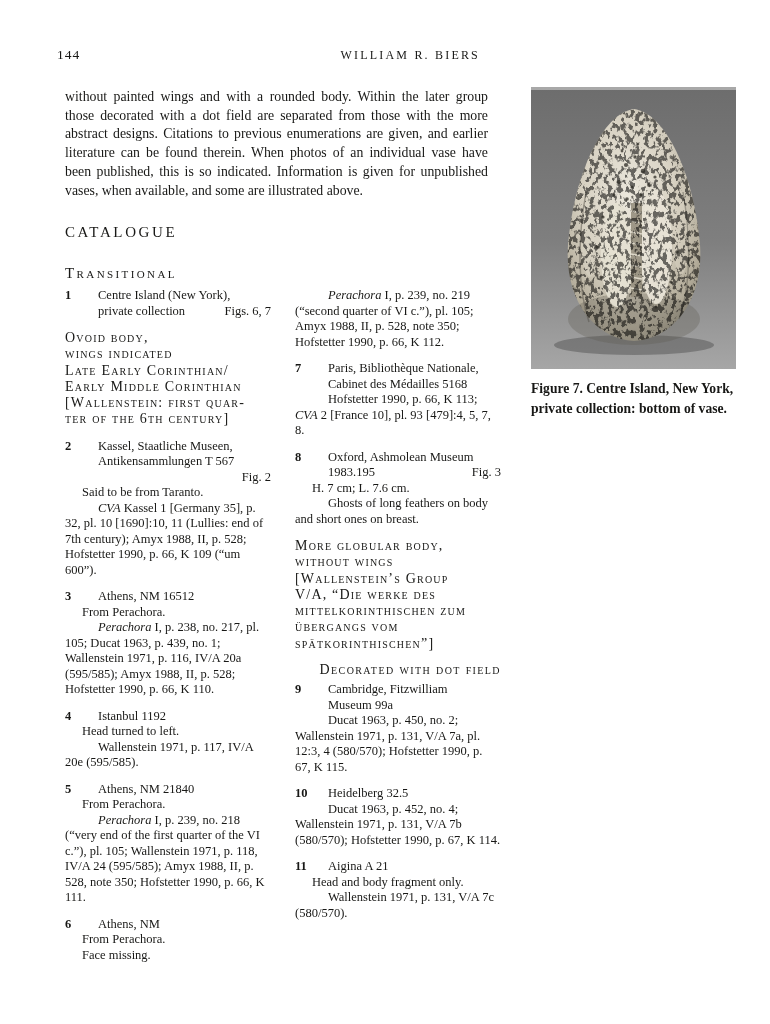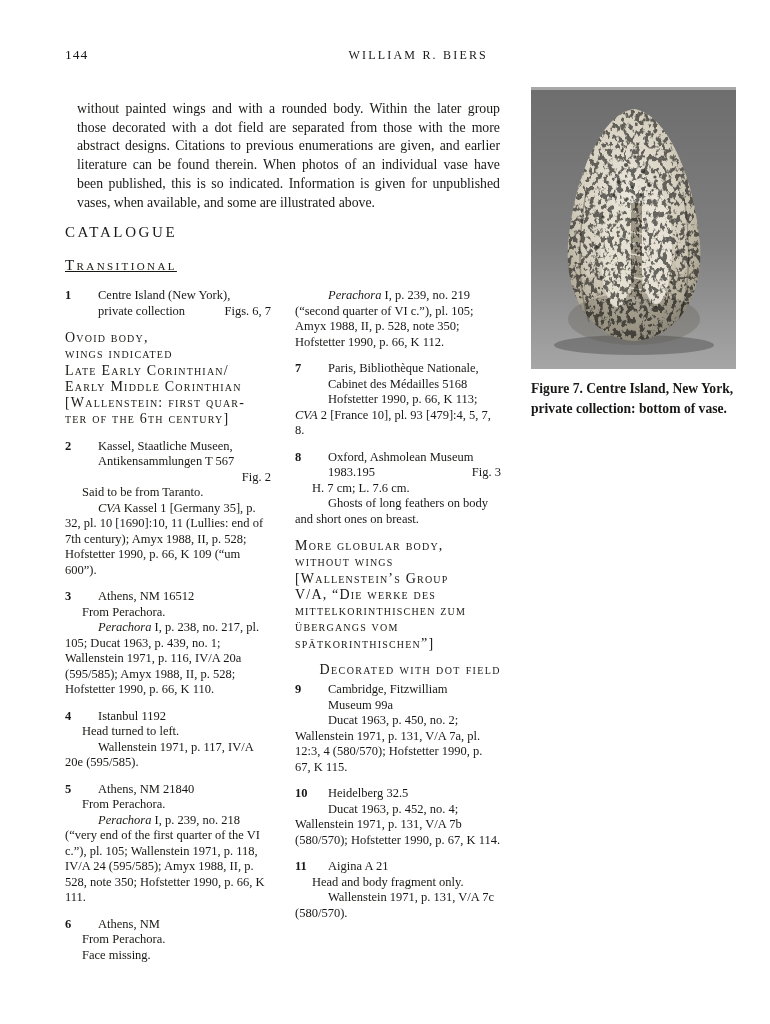--- a/index.html
+++ b/index.html
@@ -1,37 +1,37 @@
 <!DOCTYPE html>
 <html><head>
 <meta charset="utf-8">
 <style>
   html,body { margin:0; padding:0; background:#ffffff; }
   .page {
     position:relative; width:770px; height:1024px; background:#ffffff;
     font-family:"Liberation Serif", serif; color:#181816; overflow:hidden;
   }
   
-  .header-row { position:absolute; left:65px; top:47px; width:423px;
+  .header-row { position:absolute; left:57px; top:47px; width:423px;
     display:flex; justify-content:space-between; align-items:baseline; }
   .page-number { font-size:13.5px; letter-spacing:1px; }
   .running-head { font-size:12px; letter-spacing:2.2px; }
   
-  .intro { position:absolute; left:65px; top:88px; width:423px; margin:12px;
+  .intro { position:absolute; left:65px; top:88px; width:423px; margin:0;
     font-size:13.8px; line-height:18.7px; text-align:justify; }
   
   .figure { position:absolute; left:503px; top:87px; width:212px;padding-left:28px; }
   .figure svg { display:block; }
   .figure-caption { margin-top:10px; font-weight:bold; font-size:13.6px; line-height:20px; }
   .figure-caption div { white-space:nowrap; }
   
   .catalogue-title { position:absolute; left:65px; top:224px; margin:0;
     font-size:15px; font-weight:normal; letter-spacing:2.6px; }
-  .section-heading { position:absolute; left:65px; top:257px; margin:0;
-    font-size:15px; font-weight:normal; font-variant:small-caps; letter-spacing:2.4px;text-decoration:underline; }
+  .section-heading { position:absolute; left:65px; top:265px; margin:0;
+    font-size:15px; font-weight:normal; font-variant:small-caps; letter-spacing:2.4px; }
   
   .col { position:absolute; top:288px; width:206px; font-size:12.5px; line-height:15.5px; }
   .col-left  { left:65px; }
   .col-right { left:295px; }
   .entry { margin:0 0 11px 0; }
   .entry-row { display:flex; }
   .num { flex:none; width:33px; font-weight:bold; }
   .head { flex:1; min-width:0; }
   .head-line { display:flex; justify-content:space-between; }
   .desc { margin-left:17px; }

